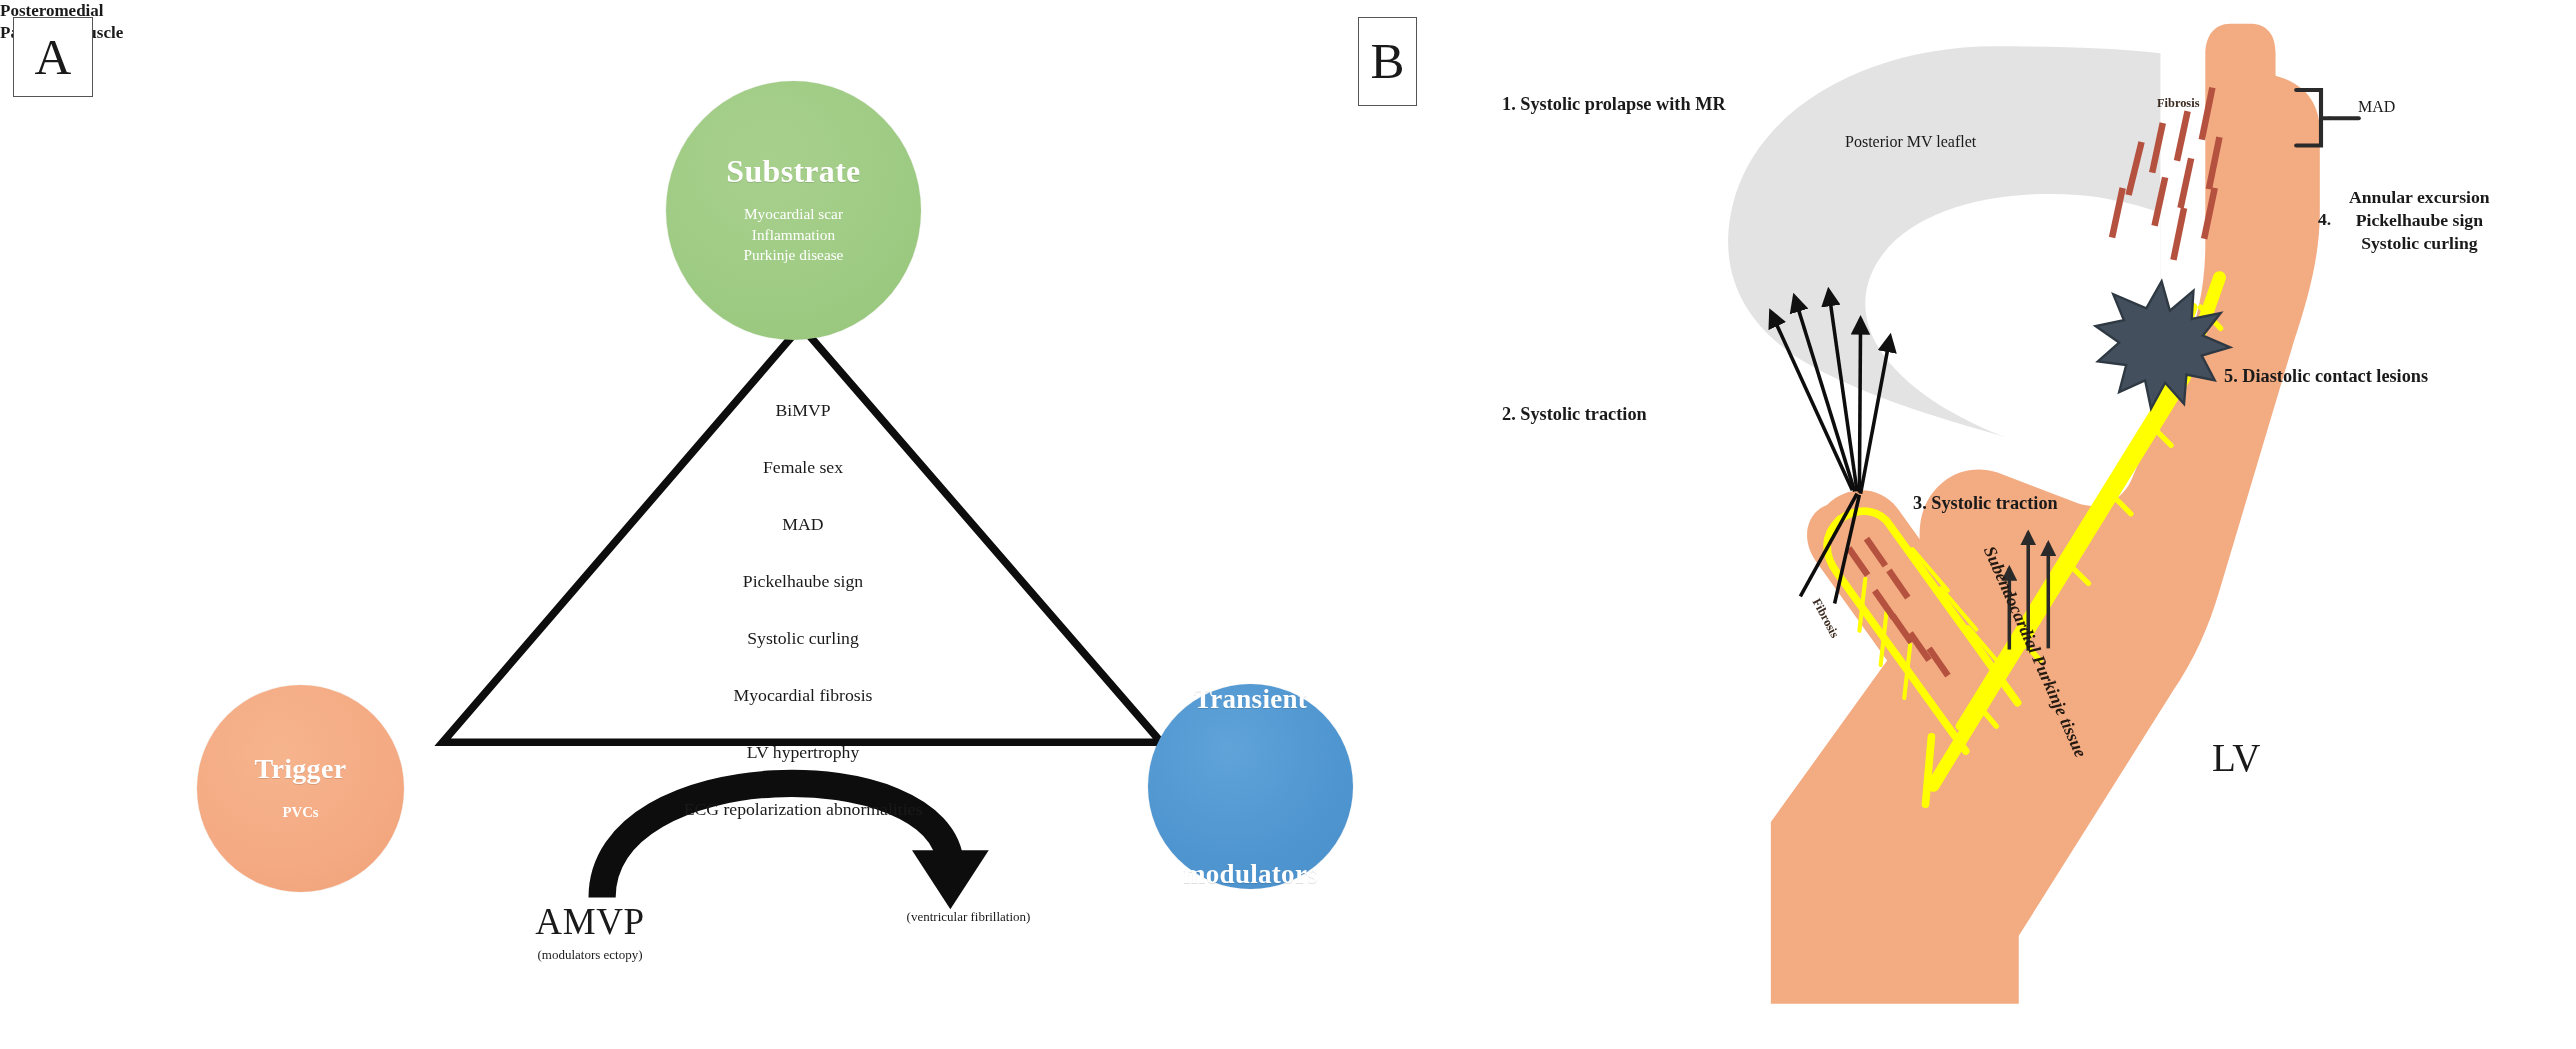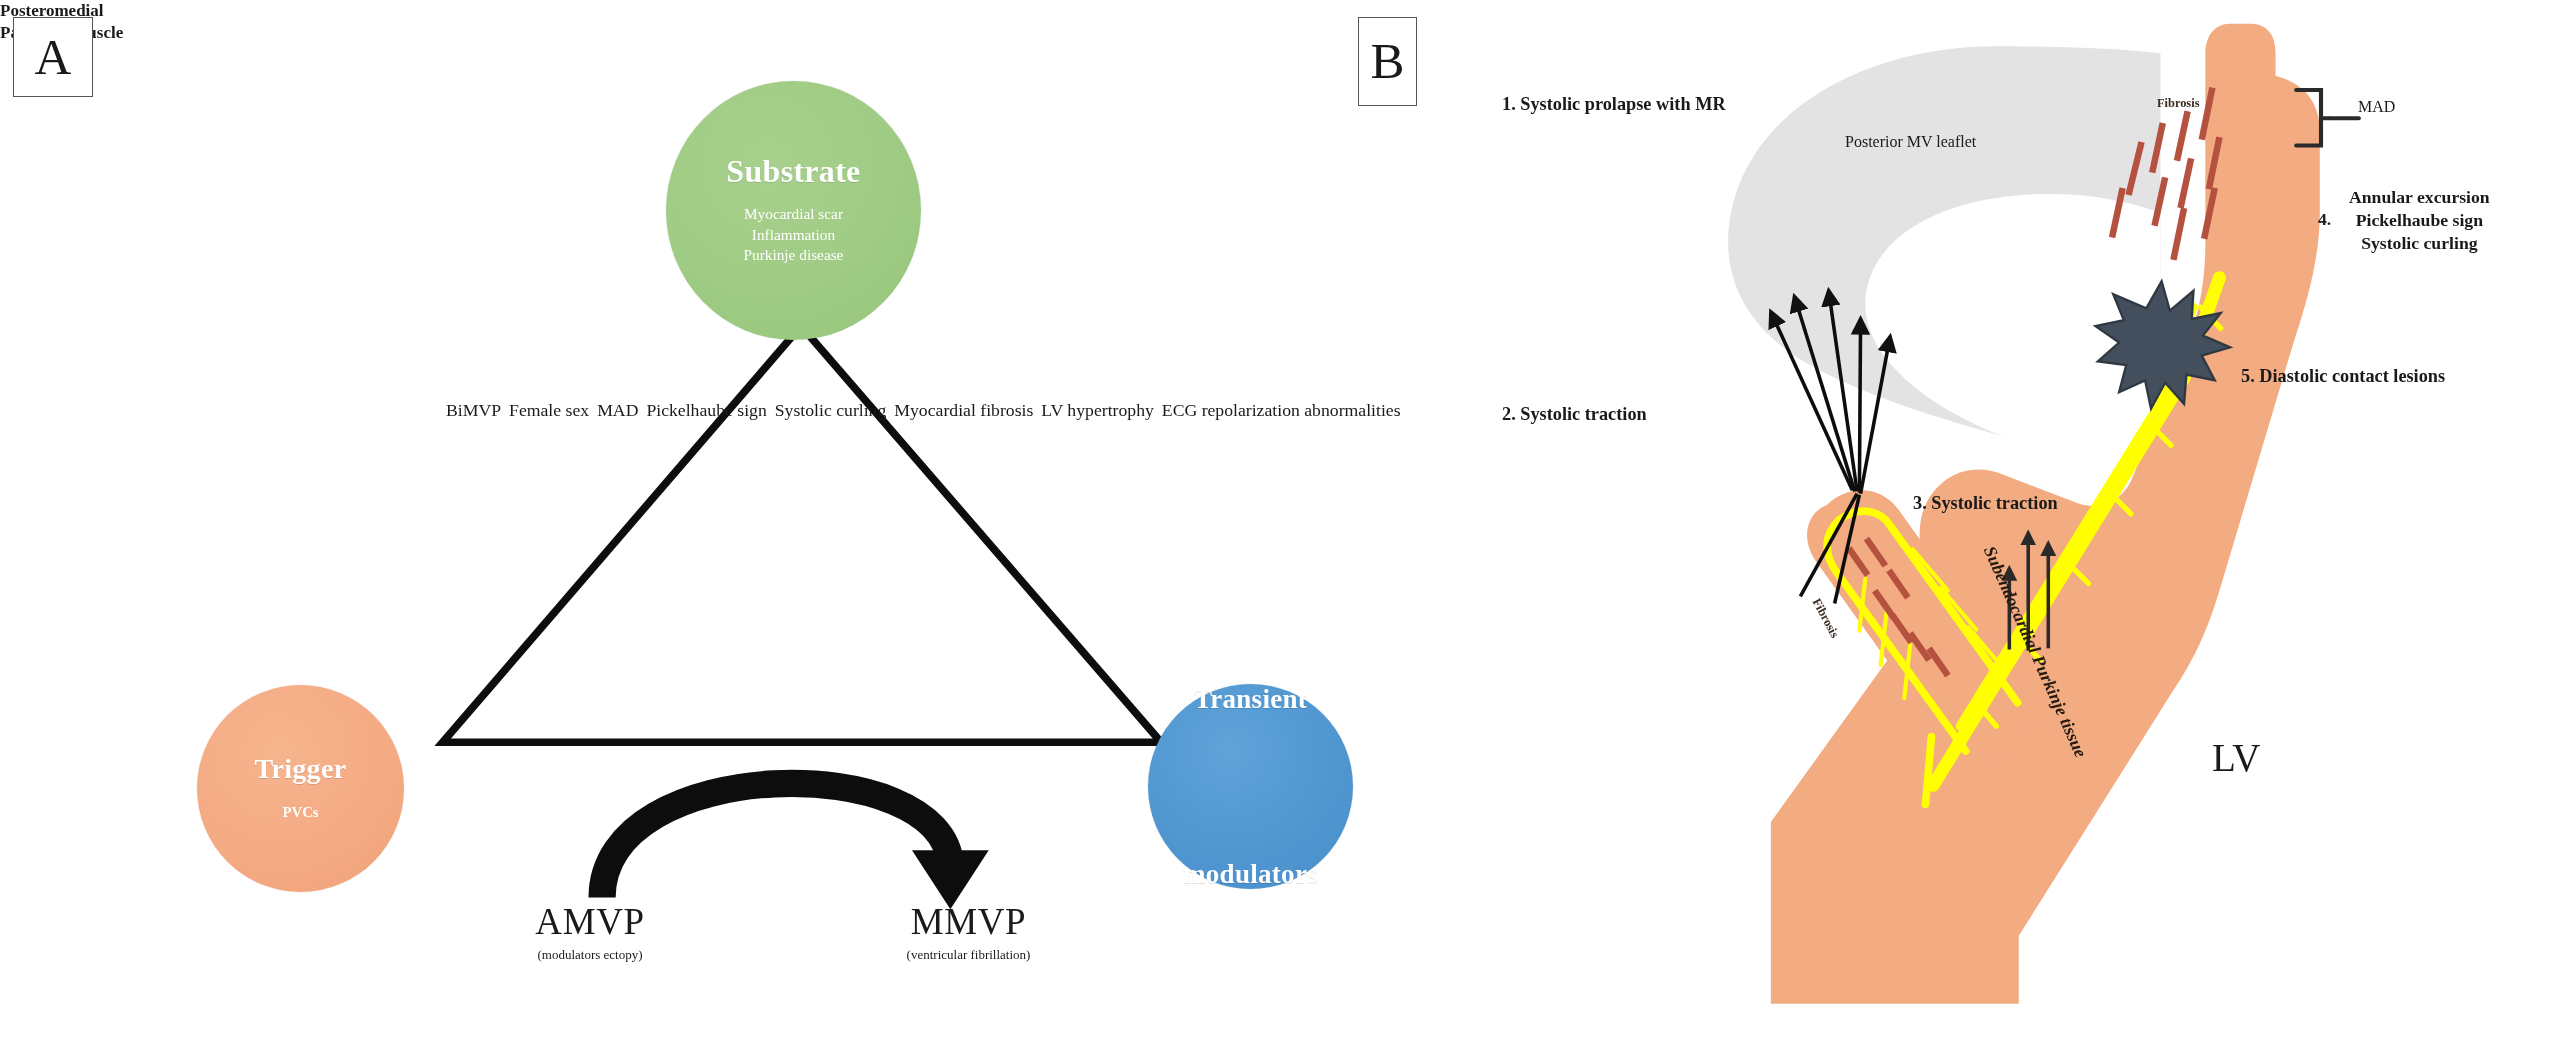--- a/index.html
+++ b/index.html
@@ -33,38 +33,38 @@
         background:radial-gradient(circle at 40% 32%, #f6b48d 0%, #f4aa83 60%, #f1a177 100%);}
   #node-trigger .title{font-size:28px;margin-bottom:20px;}
   #node-trigger .sub{font-size:14.8px;font-weight:bold;}
 
   #node-modulators{left:1148px;top:684px;width:205px;height:205px;
         background:radial-gradient(circle at 40% 32%, #5fa3d9 0%, #4f95cf 60%, #4a8fca 100%);justify-content:space-between;}
   #node-modulators .title{font-size:27px;line-height:1.12;}
 
   
   #risk-list{position:absolute;left:446px;top:390px;width:714px;
-       display:flex;flex-direction:row;align-items:center;gap:8px;}
+       display:flex;flex-direction:column;align-items:center;gap:16px;}
   #risk-list .item{font-size:17.7px;line-height:1;height:41px;
        display:flex;align-items:center;justify-content:center;white-space:nowrap;}
 
   
   .outcome{position:absolute;text-align:center;}
   .outcome .big{font-size:37px;line-height:1.05;letter-spacing:0.6px;}
   .outcome .small{font-size:13px;line-height:1.6;margin-top:3.5px;}
   #outcome-amvp{left:466px;top:903px;width:248px;}
   #outcome-mmvp{left:815px;top:903px;width:307px;}
 
   
   .blabel{position:absolute;white-space:nowrap;}
   .bold{font-weight:700;}
   #lbl-step1{left:1502px;top:94px;font-size:18.3px;}
   #lbl-step2{left:1502px;top:404px;font-size:18.3px;}
   #lbl-step3{left:1913px;top:469px;font-size:18.3px;margin-top:24px;}
-  #lbl-step5{left:2224px;top:366px;font-size:18.3px;margin-left:17px;}
+  #lbl-step5{left:2224px;top:366px;font-size:18.3px;}
   #lbl-mad{left:2358px;top:98px;font-size:16px;font-weight:400;}
   #lbl-post-mv{left:1845px;top:133px;font-size:16px;font-weight:400;}
   #lbl-lv{left:2212px;top:735px;font-size:39px;font-weight:400;}
   #lbl-ppm{left:1730px;top:615px;font-size:17px;font-weight:700;
            line-height:1.28;text-align:left;white-space:normal;width:177px;}
 
   #lbl-step4-group{position:absolute;left:2349px;top:186px;
        font-size:17.7px;font-weight:700;line-height:1.3;}
   #lbl-step4-group .num{position:absolute;left:-31px;top:22.4px;}
   #lbl-step4-group .lines{text-align:center;}
@@ -261,21 +261,20 @@
     <div class="item">Myocardial fibrosis</div>
     <div class="item">LV hypertrophy</div>
     <div class="item">ECG repolarization abnormalities</div>
   </div>
 
   <div class="outcome" id="outcome-amvp">
     <div class="big">AMVP</div>
     <div class="small">(modulators ectopy)</div>
   </div>
   <div class="outcome" id="outcome-mmvp">
-    <div class="big">MMVP</div>
     <div class="small">(ventricular fibrillation)</div>
   </div>
 
   <div class="blabel bold" id="lbl-step1">1. Systolic prolapse with MR</div>
 
   <div class="blabel bold" id="lbl-step2">2. Systolic traction</div>
 
   <div class="blabel bold" id="lbl-step3">3. Systolic traction</div>
 
   <div class="blabel bold" id="lbl-step5">5. Diastolic contact lesions</div>

